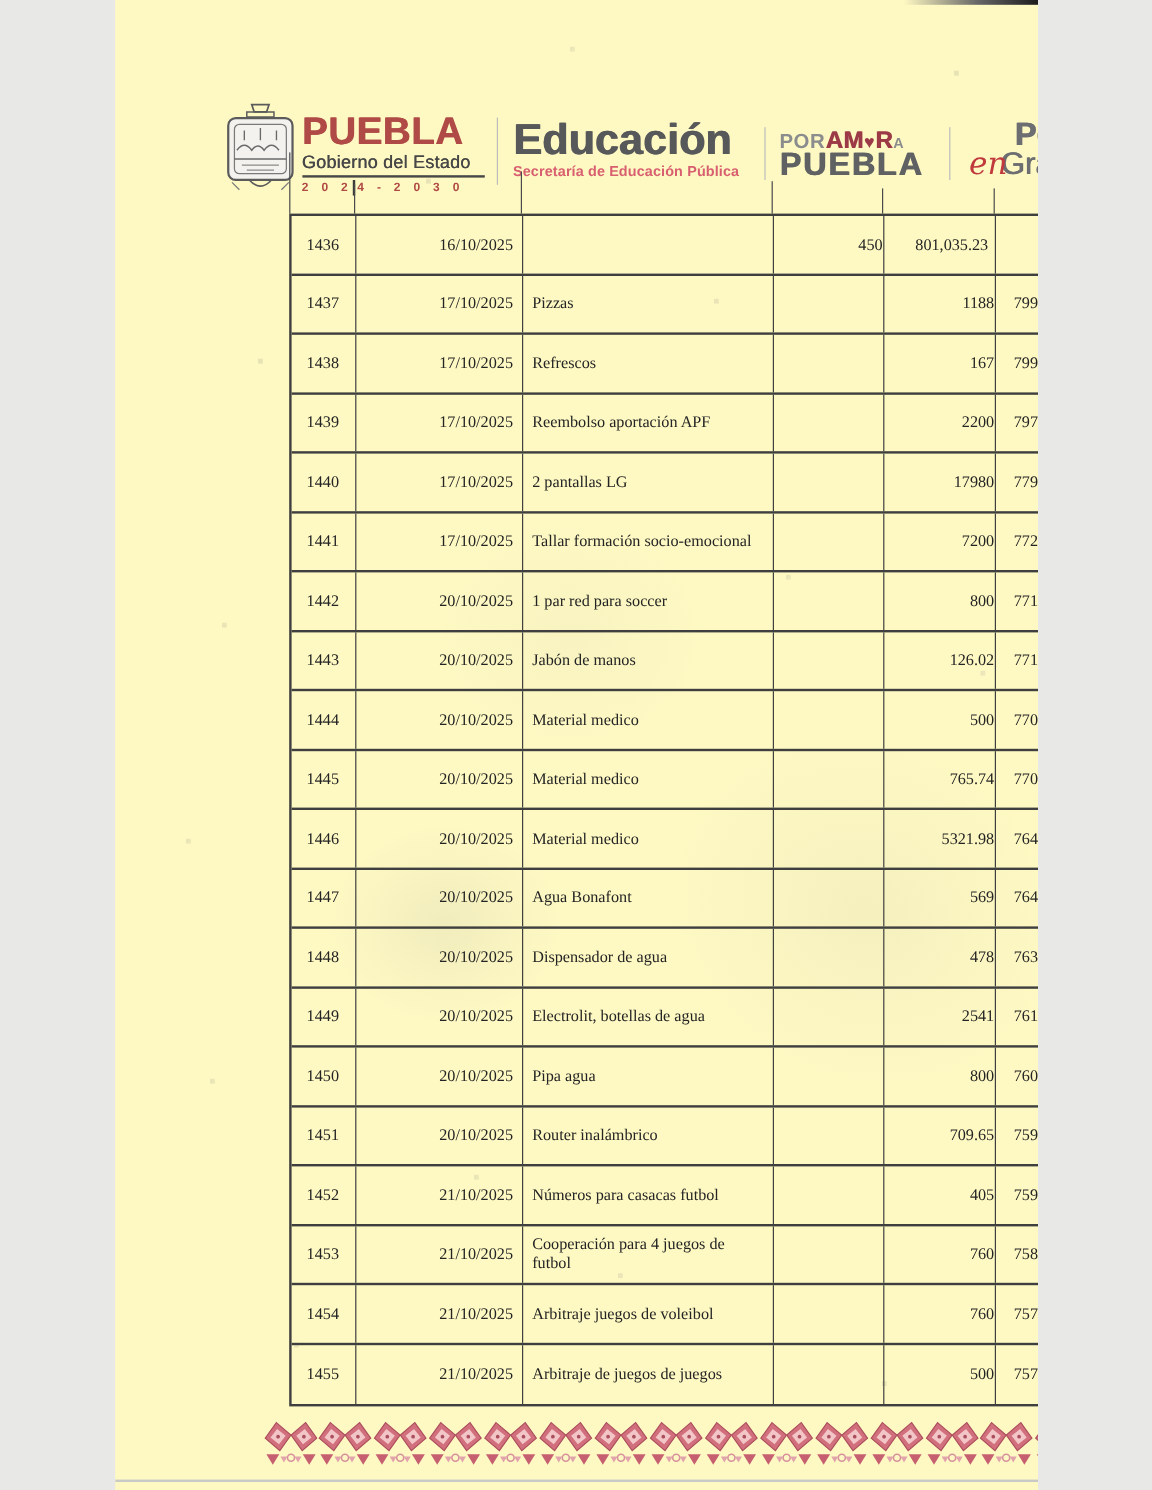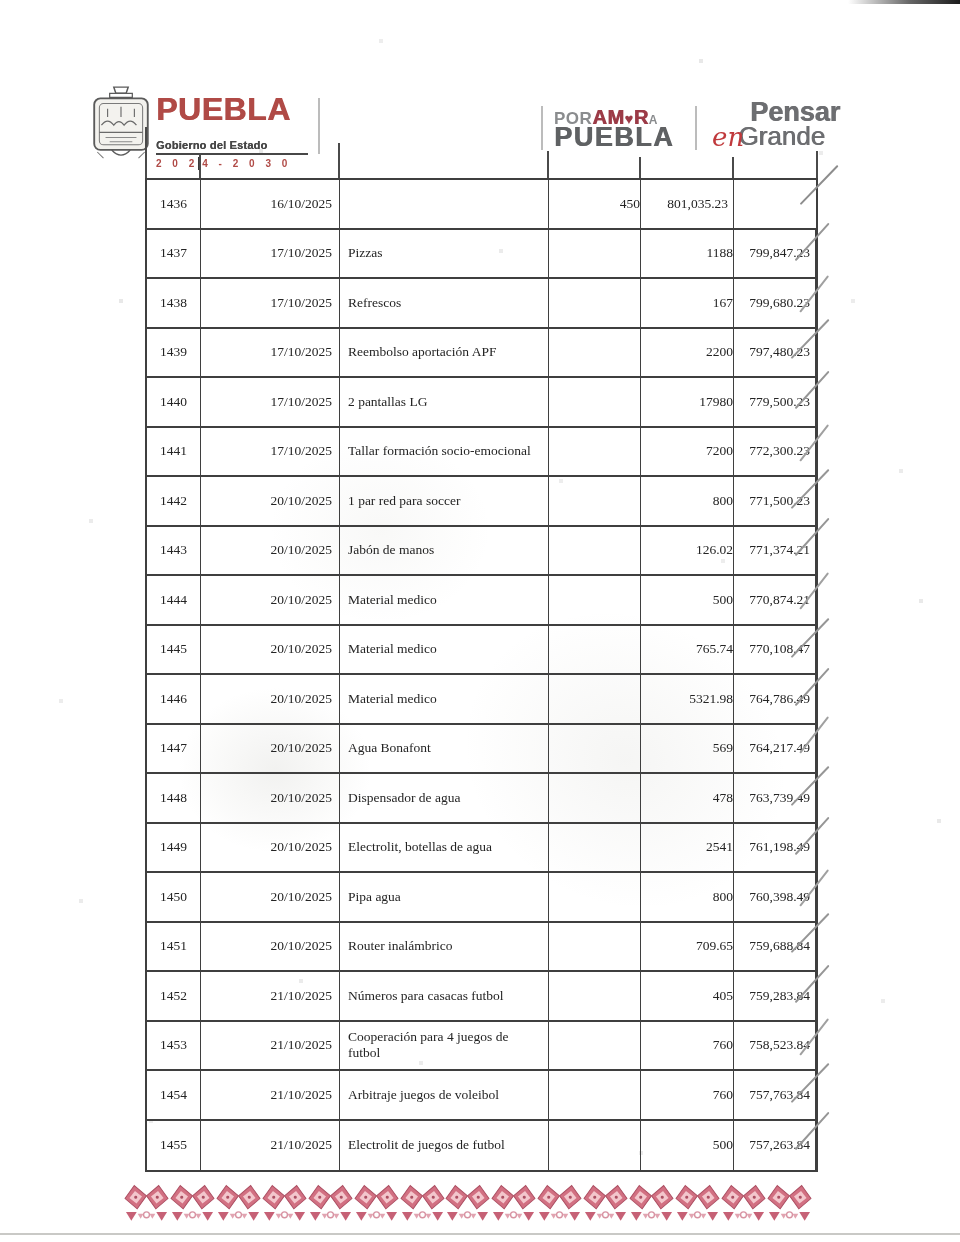--- a/index.html
+++ b/index.html
@@ -1,18 +1,18 @@
 <!DOCTYPE html>
 <html><head>
 <meta charset="utf-8">
 <style>
   html,body { margin:0; padding:0; background:#e8e8e6; }
   #canvas {
-    position:relative; width:960px; height:1242px; margin:0 auto;
-    background:#ffffff; overflow:hidden;
+    position:relative; width:769px; height:1242px; margin:0 auto;
+    background:#fef9c3; overflow:hidden;
     font-family:"Liberation Sans", sans-serif;
   }
 
   
   .tredge { position:absolute; right:0; top:0; width:112px; height:4px;
     background:linear-gradient(to left,#1c1c1c,#666 45%, rgba(130,130,130,0)); }
   .bline { position:absolute; left:0; top:1233px; width:960px; height:2px; background:#c9c9c6; }
   .sm1 { position:absolute; left:170px; top:680px; width:210px; height:180px;
     background:radial-gradient(ellipse at center, rgba(160,160,148,0.14), transparent 65%); }
   .sm2 { position:absolute; left:430px; top:590px; width:390px; height:340px;
@@ -29,22 +29,22 @@
       722px 560px 0 1px rgba(110,110,110,.12), 500px 250px 0 1px rgba(110,110,110,.14),
       938px 820px 0 1px rgba(110,110,110,.15), 60px 700px 0 1px rgba(110,110,110,.13),
       820px 152px 0 1px rgba(110,110,110,.13), 380px 40px 0 1px rgba(110,110,110,.12),
       640px 1152px 0 1px rgba(110,110,110,.13), 900px 470px 0 1px rgba(110,110,110,.14); }
 
   
   .coat { position:absolute; left:87px; top:84px; width:68px; height:82px; }
   .gob { position:absolute; left:156px; top:93px; width:152px; }
   .gob-title { font-size:32px; font-weight:700; color:#b04a46; letter-spacing:.5px; line-height:1;
     text-shadow:.7px 0 0 #b04a46; }
-  .gob-sub { font-size:11px; font-weight:700; color:#474747; letter-spacing:.2px;
-    border-bottom:2.5px solid #474747; padding-bottom:2px; margin-top:14px; text-shadow:.3px 0 0 #474747; }
+  .gob-sub { font-size:15px; font-weight:400; color:#474747; letter-spacing:.2px;
+    border-bottom:2.5px solid #474747; padding-bottom:2px; margin-top:2px; text-shadow:.3px 0 0 #474747; }
   .gob-years { display:flex; align-items:center; margin-top:2px; color:#b04a46;
     font-weight:700; font-size:10px; letter-spacing:4px; }
   .gob-years .bar { width:2px; height:13px; background:#3a3a3a; margin:0 2px 0 0; flex:none; }
 
   .vdiv { position:absolute; width:1.5px; background:#bcbcbc; }
   #div1 { left:318px; top:98px; height:56px; }
   #div2 { left:541px; top:106px; height:44px; }
   #div3 { left:695px; top:106px; height:44px; }
 
   .edu { position:absolute; left:332px; top:98px; }
@@ -137,20 +137,24 @@
     <div class="gob-sub">Gobierno del Estado</div>
     <div class="gob-years">
       <span>2 0 2</span>
       <span class="bar"></span>
       <span>4 - 2 0 3 0</span>
     </div>
   </div>
 
   <div class="vdiv" id="div1"></div>
 
+  <div class="edu">
+    <div class="edu-title">Educación</div>
+    <div class="edu-sub">Secretaría de Educación Pública</div>
+  </div>
 
   <div class="vdiv" id="div2"></div>
 
   <div class="pam">
     <div class="pam-l1">
       <span>POR</span><span class="amor">AM</span><span class="heart">♥</span><span class="amor">R</span><span class="a-small">A</span>
     </div>
     <div class="pam-l2">PUEBLA</div>
   </div>
 
@@ -342,21 +346,21 @@
     <div class="cell c-date">21/10/2025</div>
     <div class="cell c-desc">Arbitraje juegos de voleibol</div>
     <div class="cell c-sp"></div>
     <div class="cell c-amt">760</div>
     <div class="cell c-bal">757,763.84</div>
     <i class="tick"></i>
   </div>
         <div class="t-row">
     <div class="cell c-num">1455</div>
     <div class="cell c-date">21/10/2025</div>
-    <div class="cell c-desc">Electrolit de juegos de futbol</div>
+    <div class="cell c-desc">Arbitraje de juegos de juegos</div>
     <div class="cell c-sp"></div>
     <div class="cell c-amt">500</div>
     <div class="cell c-bal">757,263.84</div>
     <i class="tick"></i>
   </div>
       </div>
   </div>
 
   <div class="pattern" id="pattern-band">
       <svg viewBox="0 0 46 47">

